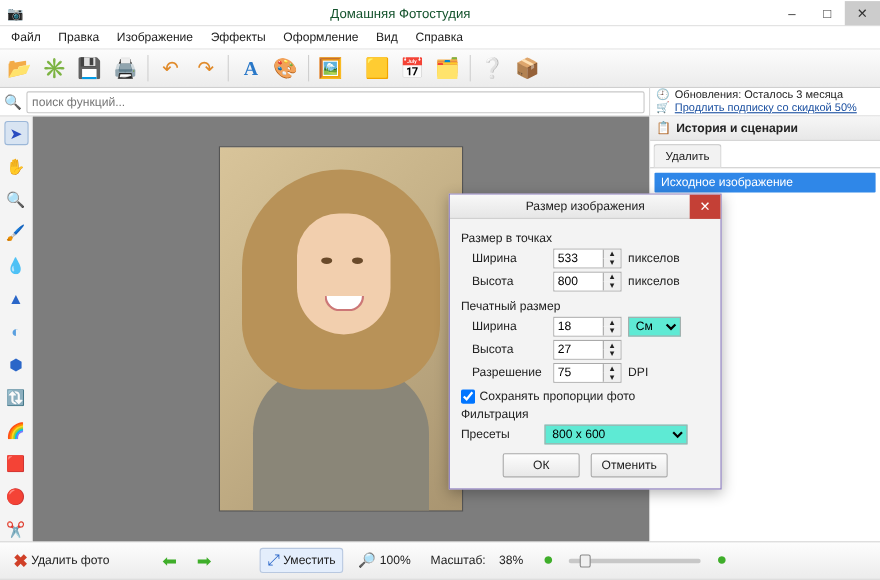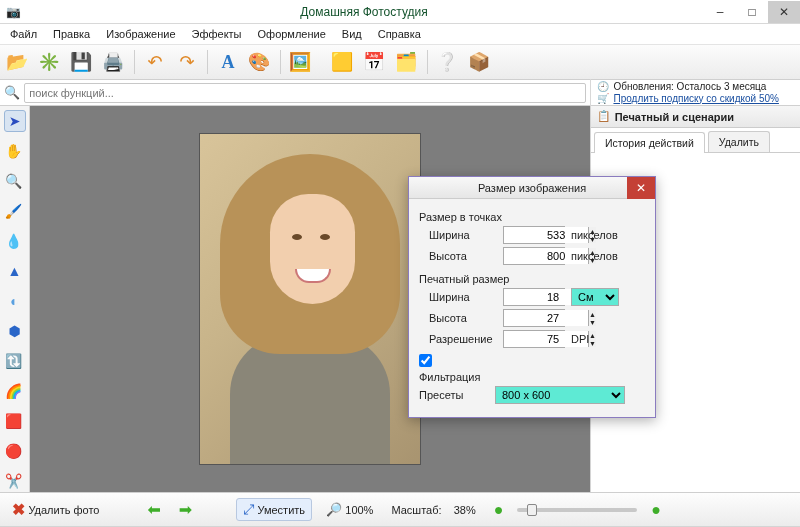--- a/index.html
+++ b/index.html
@@ -66,21 +66,21 @@
   .statusbar { height:21px; background:#f2f2f2; border-top:1px solid #d4d4d4; display:flex; align-items:center; font-size:10.5px; color:#444; }
 
   
   .dialog { position:absolute; left:408px; top:176px; width:248px; background:#f3f3f3; border:1px solid #8a7bbf; box-shadow:0 3px 12px rgba(0,0,0,.3); font-size:11px;}
   .dialog .dtitle { height:22px; background:linear-gradient(#f8f8f8,#e6e6e6); display:flex; align-items:center; justify-content:center; position:relative; border-bottom:1px solid #ccc;}
   .dialog .dtitle .x { position:absolute; right:0; top:0; width:28px; height:22px; background:#c44036; color:#fff; display:flex;align-items:center;justify-content:center; font-size:12px;}
   .dialog .body { padding:8px 10px 10px 10px; }
   .dialog .grp { font-size:11px; color:#222; margin:4px 0 2px 0; }
   .dialog .row { display:flex; align-items:center; gap:6px; margin:3px 0 3px 10px; }
   .dialog .row label { width:68px; }
-  .dialog .spin { width:62px; height:18px; border:1px solid #aaa; background:#fff; display:flex; align-items:flex-start;padding-left:40px; }
+  .dialog .spin { width:62px; height:18px; border:1px solid #aaa; background:#fff; display:flex; align-items:flex-start; }
   .dialog .spin input { border:none; width:44px; height:16px; font-size:11px; padding:0 3px; outline:none; }
   .dialog .spin .btns { width:16px; display:flex; flex-direction:column; }
   .dialog .spin .btns div { height:8px; border-left:1px solid #aaa; display:flex;align-items:center;justify-content:center; font-size:7px; background:#f0f0f0;}
   .dialog .unit { font-size:11px; }
   .dialog select { height:18px; border:1px solid #aaa; background:#5eead4; font-size:11px; padding:0 2px;}
   .dialog .sel-wide { width:130px; }
   .dialog .sel-narrow { width:48px;}
   .dialog .chk { display:flex; align-items:center; gap:4px; margin:6px 0 4px 0; }
   .dialog .btnrow { display:flex; justify-content:center; gap:10px; margin-top:8px; }
   .dialog .dlgbtn { width:70px; height:22px; border:1px solid #aaa; background:linear-gradient(#fdfdfd,#e8e8e8); border-radius:2px; display:flex;align-items:center;justify-content:center; }
@@ -175,25 +175,27 @@
       <div class="face"></div>
       <div class="eye l"></div>
         <div class="eye r"></div>
       <div class="mouth"></div>
     </div>
   </div>
 
   <div class="rpanel">
     <div class="hdr">
       <span>📋</span>
-      <span>Печатный и сценарии</span>
+      <span>История и сценарии</span>
     </div>
     <div class="tabs">
-      <div class="tab active">История действий</div>
       <div class="tab">Удалить</div>
+    </div>
+    <div class="list">
+      <div class="listitem">Исходное изображение</div>
     </div>
   </div>
 </div>
 
 <div class="bottombar">
   <div class="bbtn">
       <span class="red-x">✖</span>
       <span>Удалить фото</span>
     </div>
   <div style="width:20px"></div>
@@ -289,24 +291,29 @@
           <div class="btns">
             <div>▲</div>
             <div>▼</div>
           </div>
         </div>
       <span class="unit">DPI</span>
     </div>
 
     <div class="chk">
       <input type="checkbox" checked="" style="">
+      <span>Сохранять пропорции фото</span>
     </div>
 
     <div class="row" style="margin-left:0">
       <label style="width:70px">Фильтрация</label>
     </div>
     <div class="row" style="margin-left:0">
       <label style="width:70px">Пресеты</label>
       <select class="sel-wide"><option>800 x 600</option></select>
     </div>
 
+    <div class="btnrow">
+      <div class="dlgbtn">ОК</div>
+      <div class="dlgbtn">Отменить</div>
+    </div>
   </div>
 </div>
 
 </body></html>

